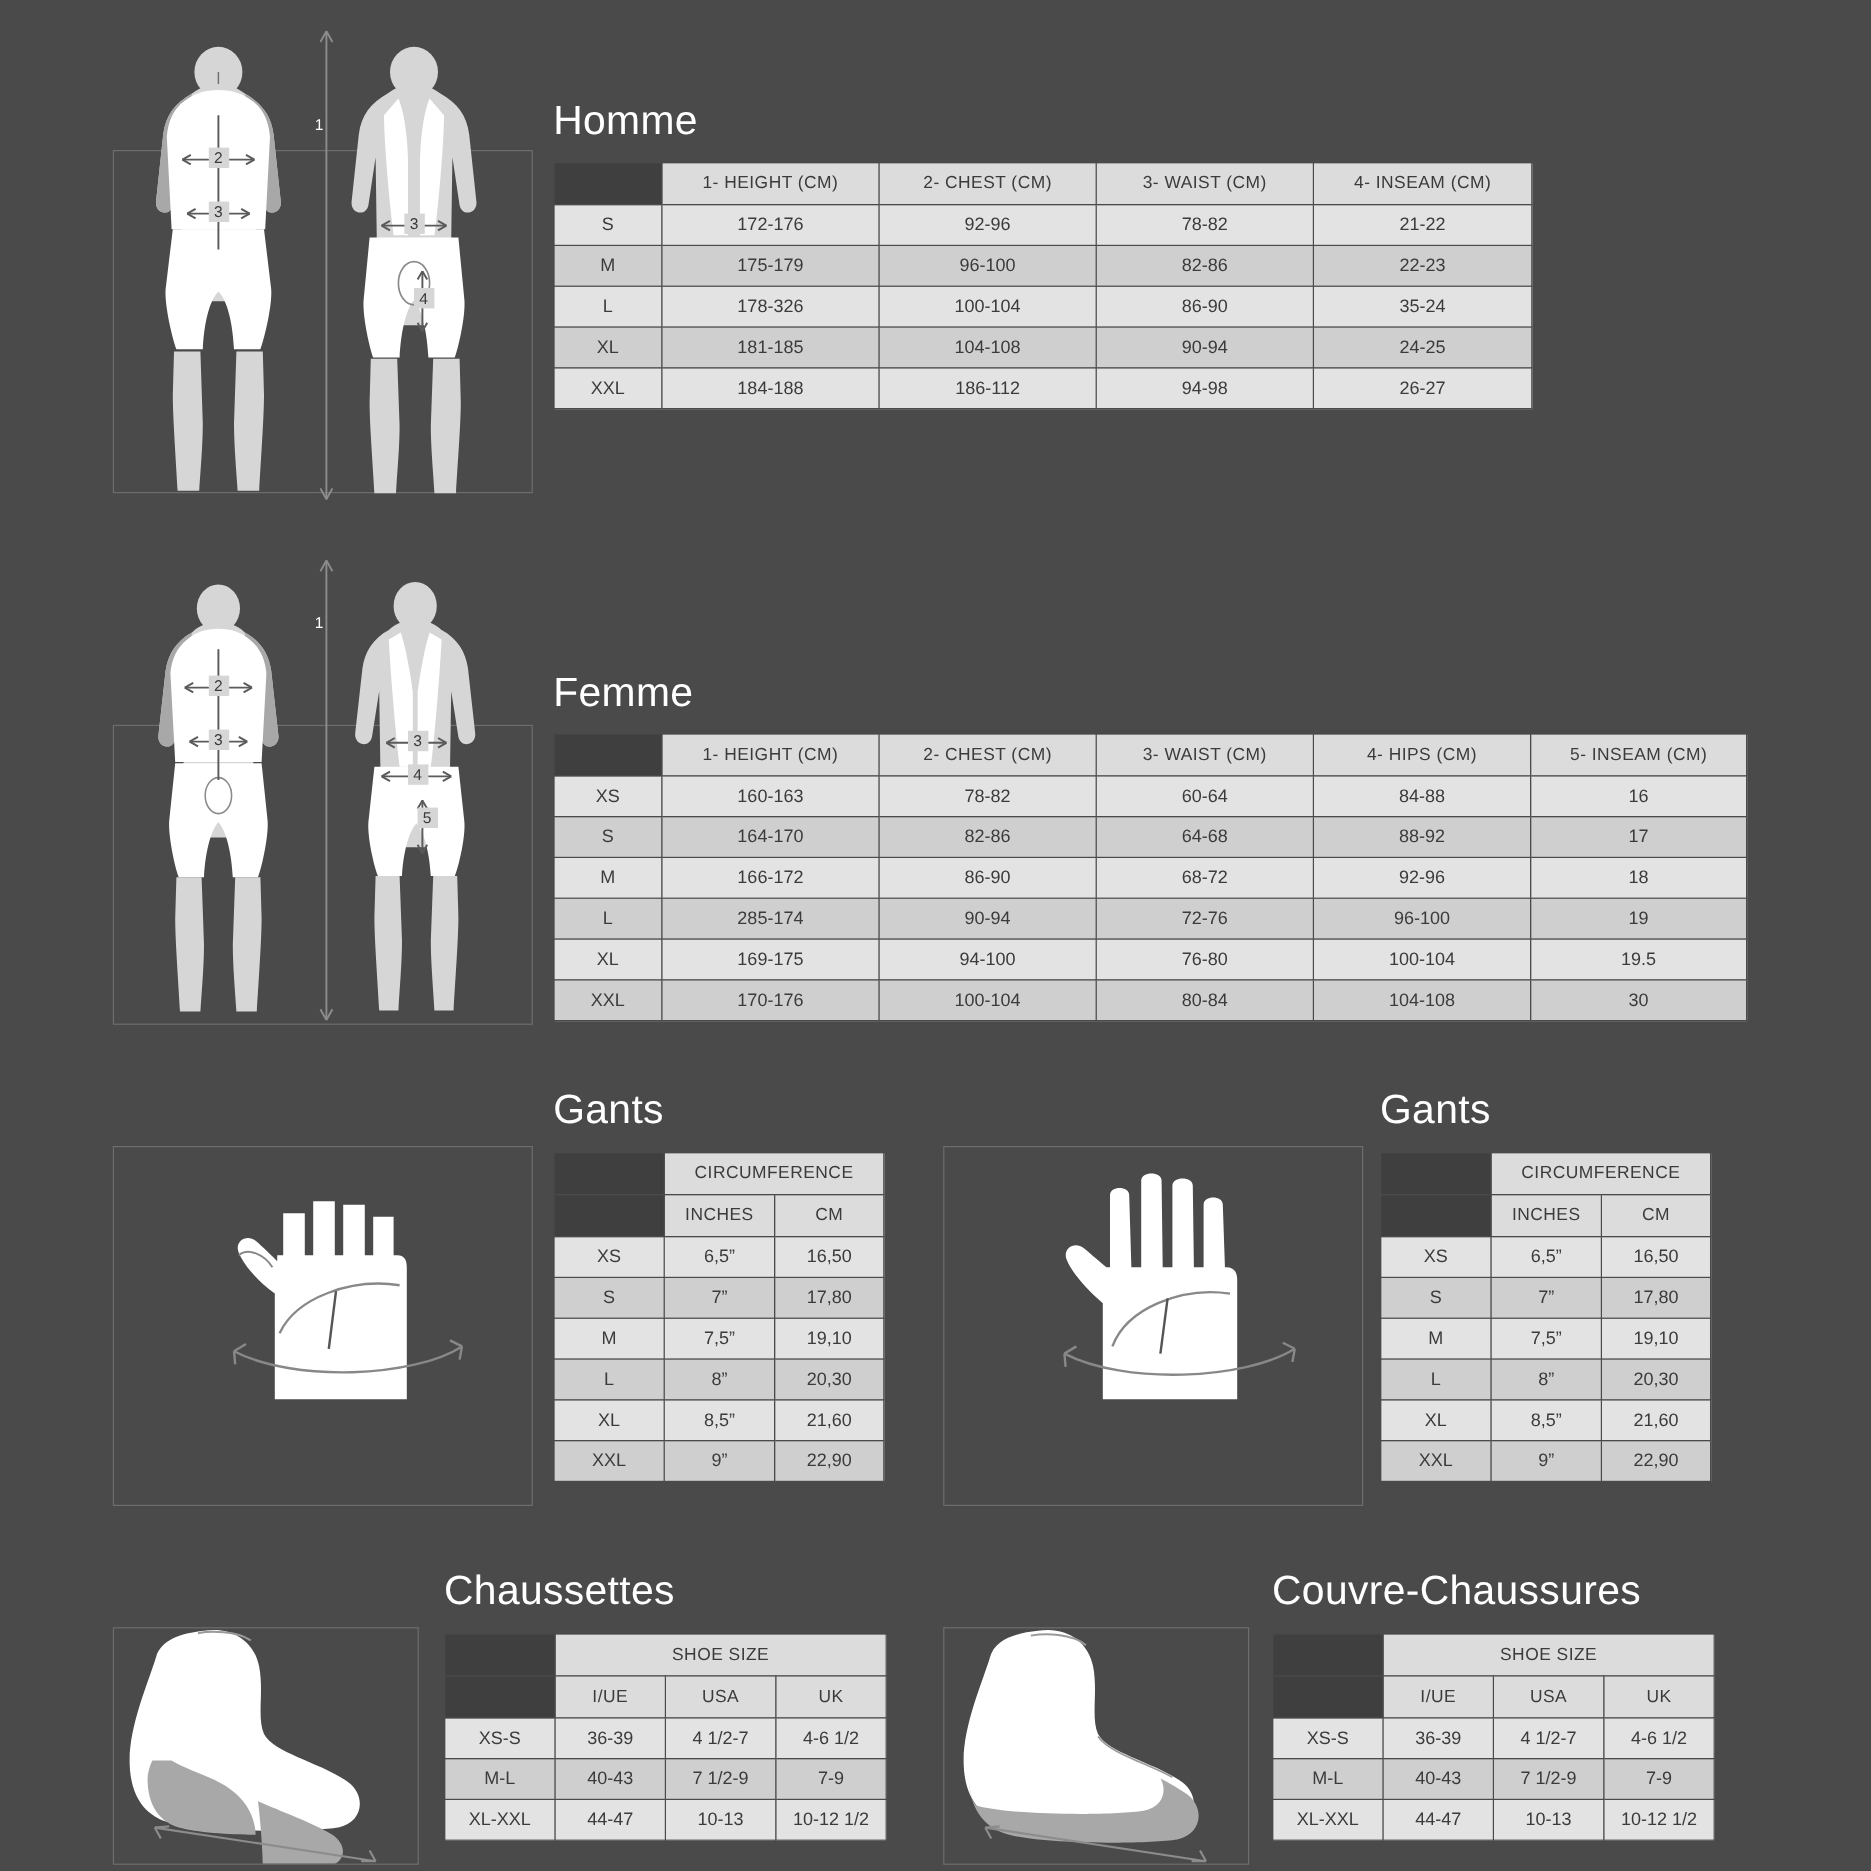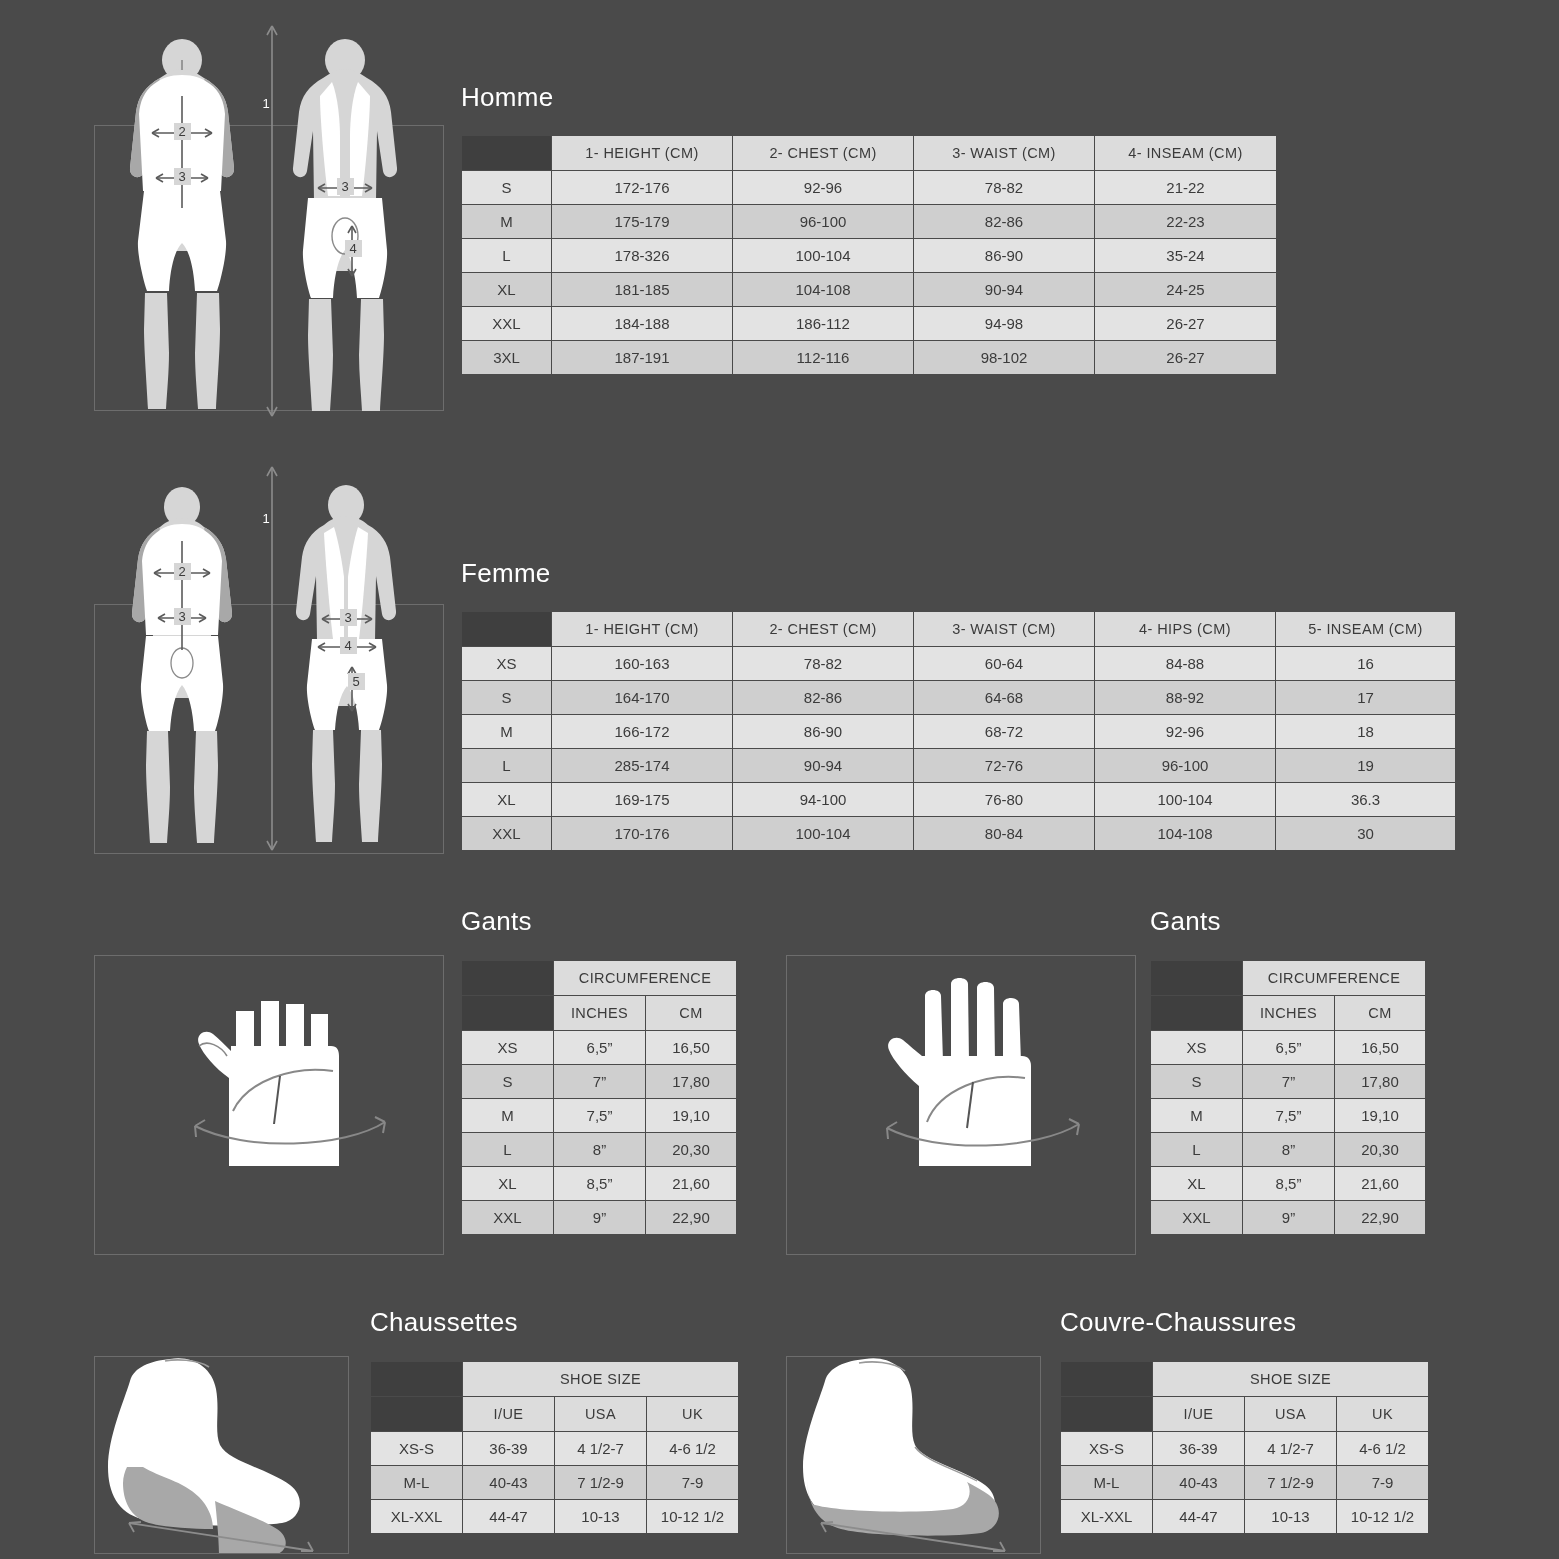--- a/index.html
+++ b/index.html
@@ -36,21 +36,21 @@
     letter-spacing: .4px;
     padding: 9px 4px;
   }
   .blank-cell { background: #3f3f3f; border-color: #4a4a4a; }
   .row-odd td  { background: #e3e3e3; }
   .row-even td { background: #cfcfcf; }
   .sz-cell { font-size: 15px; color: #333; padding: 8px 4px; }
   .val-cell { font-size: 15px; color: #333; padding: 8px 4px; }
 
   .section-title {
-    font-size: 26px;
+    font-size: 34px;
     color: #ffffff;
     font-weight: normal;
     letter-spacing: .3px;
   }
 
   .fig-box {
     border: 1px solid #6d6d6d;
     background: transparent;
   }
 
@@ -177,27 +177,20 @@
           <td class="val-cell">181-185</td>
           <td class="val-cell">104-108</td>
           <td class="val-cell">90-94</td>
           <td class="val-cell">24-25</td>
         </tr>
         <tr class="row-odd">
           <td class="sz-cell">XXL</td>
           <td class="val-cell">184-188</td>
           <td class="val-cell">186-112</td>
           <td class="val-cell">94-98</td>
-          <td class="val-cell">26-27</td>
-        </tr>
-        <tr class="row-even">
-          <td class="sz-cell">3XL</td>
-          <td class="val-cell">187-191</td>
-          <td class="val-cell">112-116</td>
-          <td class="val-cell">98-102</td>
           <td class="val-cell">26-27</td>
         </tr>
       </tbody>
     </table>
 
   <div class="abs fig-box" style="left:94px; top:604px; width:350px; height:250px;"></div>
 
   <div class="abs" style="left:100px; top:455px; width:340px; height:400px;">
     <svg width="340" height="400" viewBox="0 0 340 400">
 
@@ -314,21 +307,21 @@
           <td class="val-cell">72-76</td>
           <td class="val-cell">96-100</td>
           <td class="val-cell">19</td>
         </tr>
         <tr class="row-odd">
           <td class="sz-cell">XL</td>
           <td class="val-cell">169-175</td>
           <td class="val-cell">94-100</td>
           <td class="val-cell">76-80</td>
           <td class="val-cell">100-104</td>
-          <td class="val-cell">36.3</td>
+          <td class="val-cell">19.5</td>
         </tr>
         <tr class="row-even">
           <td class="sz-cell">XXL</td>
           <td class="val-cell">170-176</td>
           <td class="val-cell">100-104</td>
           <td class="val-cell">80-84</td>
           <td class="val-cell">104-108</td>
           <td class="val-cell">30</td>
         </tr>
       </tbody>

